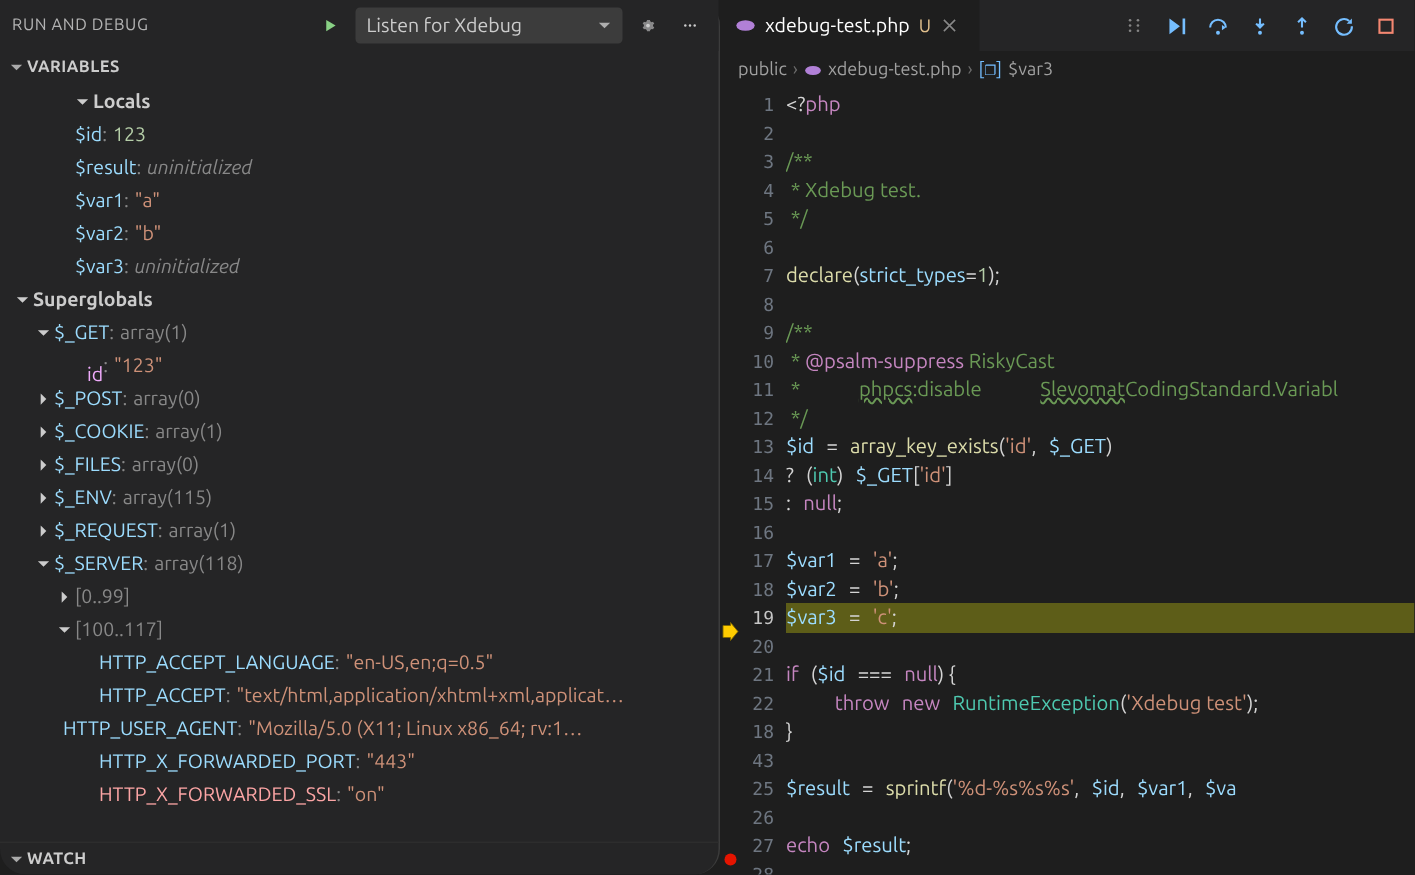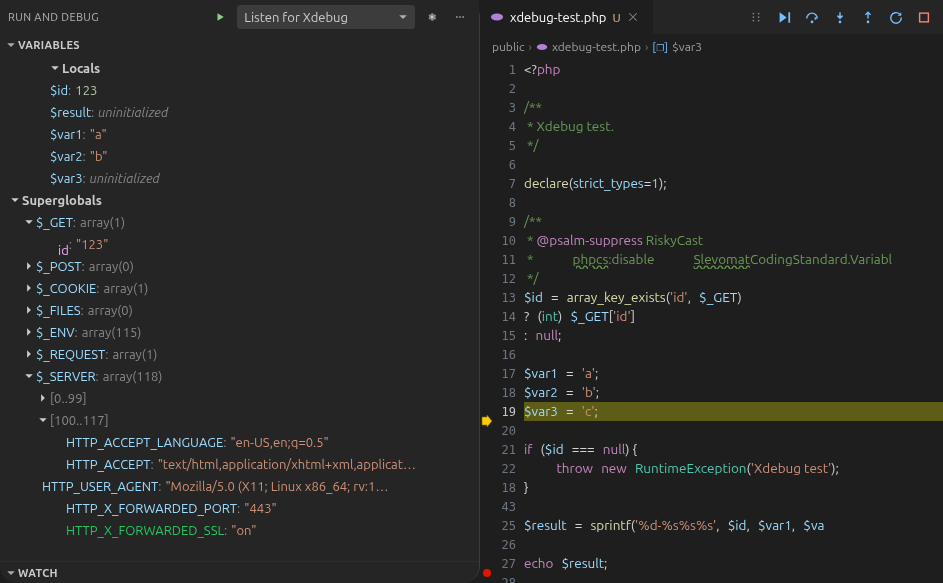--- a/index.html
+++ b/index.html
@@ -297,21 +297,21 @@
           <span class="vval-str">"Mozilla/5.0 (X11; Linux x86_64; rv:1…</span>
         </div>
         <div class="row" style="padding-left: 52px;">
           <span class="tw"></span>
           <span class="vname" style="color: rgb(156, 220, 254);">HTTP_X_FORWARDED_PORT</span>
           <span class="colon">: </span>
           <span class="vval-str">"443"</span>
         </div>
         <div class="row" style="padding-left: 52px;">
           <span class="tw"></span>
-          <span class="vname" style="color: #22c55e;">HTTP_X_FORWARDED_SSL</span>
+          <span class="vname" style="color: #fca5a5;">HTTP_X_FORWARDED_SSL</span>
           <span class="colon">: </span>
           <span class="vval-str">"on"</span>
         </div>
         <div class="row" style="padding-left: 52px; margin-top: 40px;">
           <span class="tw"></span>
           <span class="vname" style="color: rgb(156, 220, 254);">HTTP_X_FORWARDED_PROTO</span>
           <span class="colon">: </span>
           <span class="vval-str">"https"</span>
         </div>
       </div>

